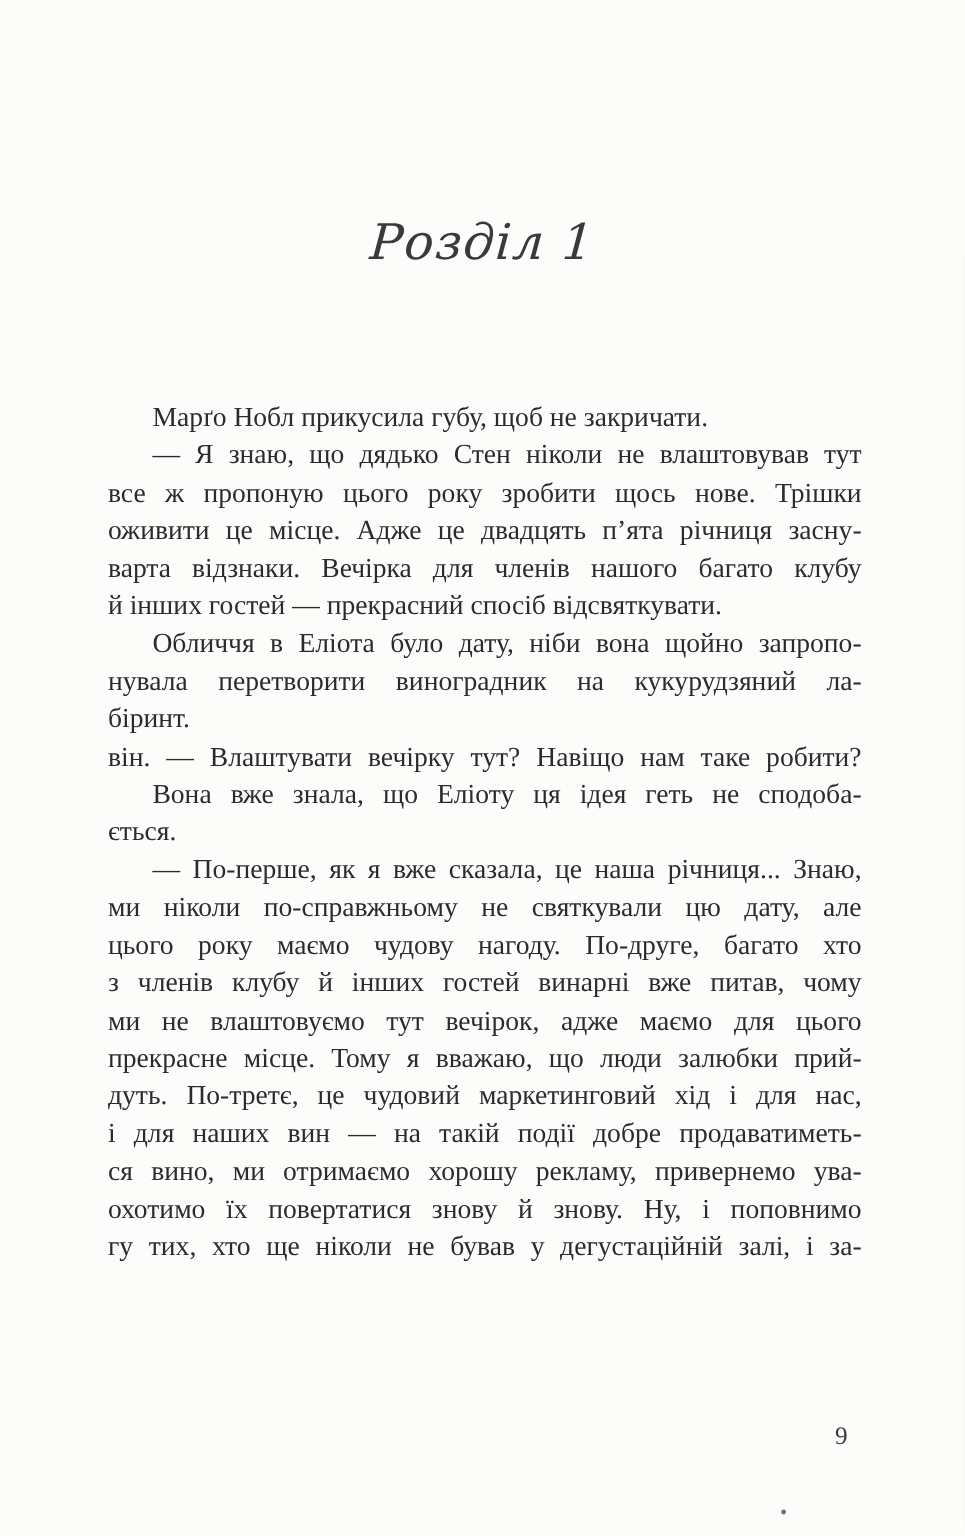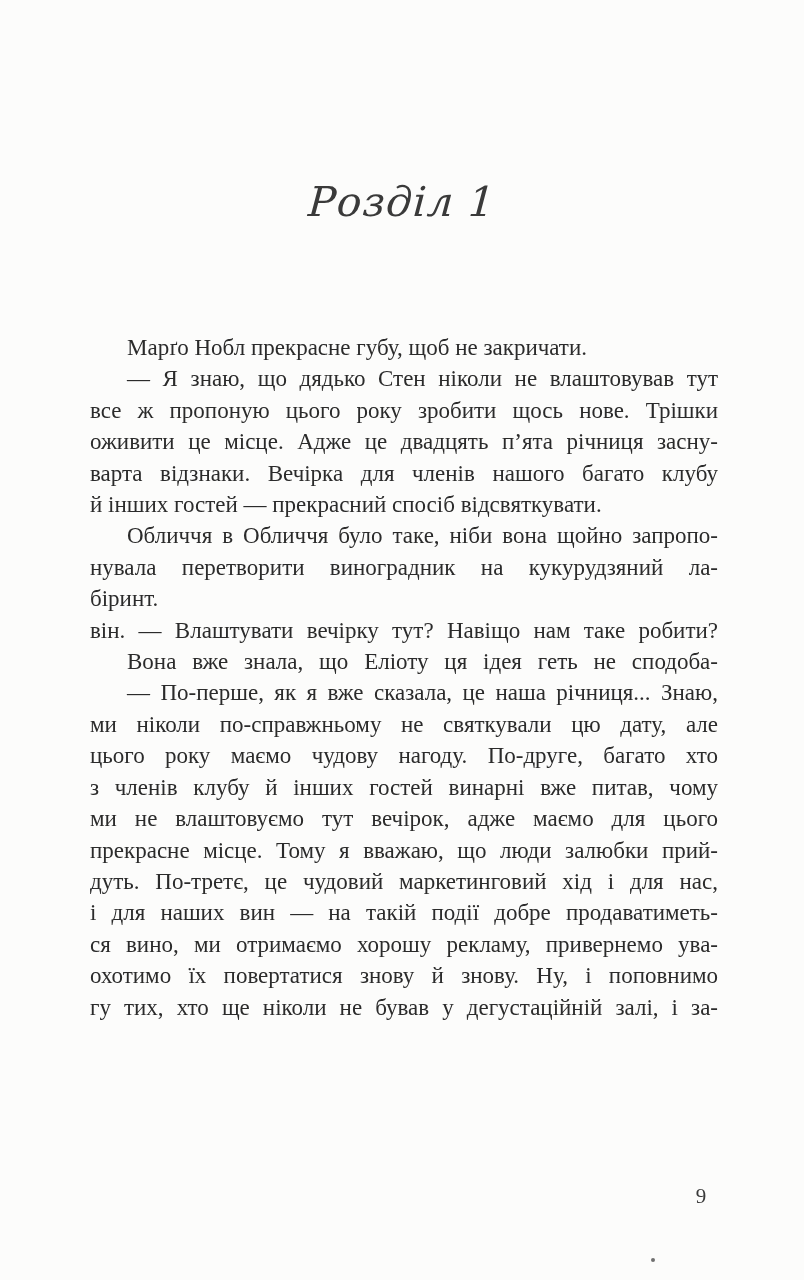--- a/index.html
+++ b/index.html
@@ -66,31 +66,32 @@
   }
 </style>
 </head>
 <body>
 
 <div class="page">
 
   <div class="chapter-heading">Розділ 1</div>
 
   <div class="body-text">
-      <div class="line indent"><span>Марґо Нобл прекрасне губу, щоб не закричати.</span></div>
+      <div class="line indent"><span>Марґо Нобл прикусила губу, щоб не закричати.</span></div>
       <div class="line just indent"><span>— Я знаю, що дядько Стен ніколи не влаштовував тут</span></div>
       <div class="line just"><span>все ж пропоную цього року зробити щось нове. Трішки</span></div>
       <div class="line just"><span>оживити це місце. Адже це двадцять п’ята річниця засну-</span></div>
       <div class="line just"><span>варта відзнаки. Вечірка для членів нашого багато клубу</span></div>
       <div class="line"><span>й інших гостей — прекрасний спосіб відсвяткувати.</span></div>
-      <div class="line just indent"><span>Обличчя в Обличчя було таке, ніби вона щойно запропо-</span></div>
+      <div class="line just indent"><span>Обличчя в Еліота було дату, ніби вона щойно запропо-</span></div>
       <div class="line just"><span>нувала перетворити виноградник на кукурудзяний ла-</span></div>
       <div class="line"><span>біринт.</span></div>
       <div class="line just"><span>він. — Влаштувати вечірку тут? Навіщо нам таке робити?</span></div>
       <div class="line just indent"><span>Вона вже знала, що Еліоту ця ідея геть не сподоба-</span></div>
+      <div class="line"><span>ється.</span></div>
       <div class="line just indent"><span>— По-перше, як я вже сказала, це наша річниця... Знаю,</span></div>
       <div class="line just"><span>ми ніколи по-справжньому не святкували цю дату, але</span></div>
       <div class="line just"><span>цього року маємо чудову нагоду. По-друге, багато хто</span></div>
       <div class="line just"><span>з членів клубу й інших гостей винарні вже питав, чому</span></div>
       <div class="line just"><span>ми не влаштовуємо тут вечірок, адже маємо для цього</span></div>
       <div class="line just"><span>прекрасне місце. Тому я вважаю, що люди залюбки прий-</span></div>
       <div class="line just"><span>дуть. По-третє, це чудовий маркетинговий хід і для нас,</span></div>
       <div class="line just"><span>і для наших вин — на такій події добре продаватиметь-</span></div>
       <div class="line just"><span>ся вино, ми отримаємо хорошу рекламу, привернемо ува-</span></div>
       <div class="line just"><span>охотимо їх повертатися знову й знову. Ну, і поповнимо</span></div>

